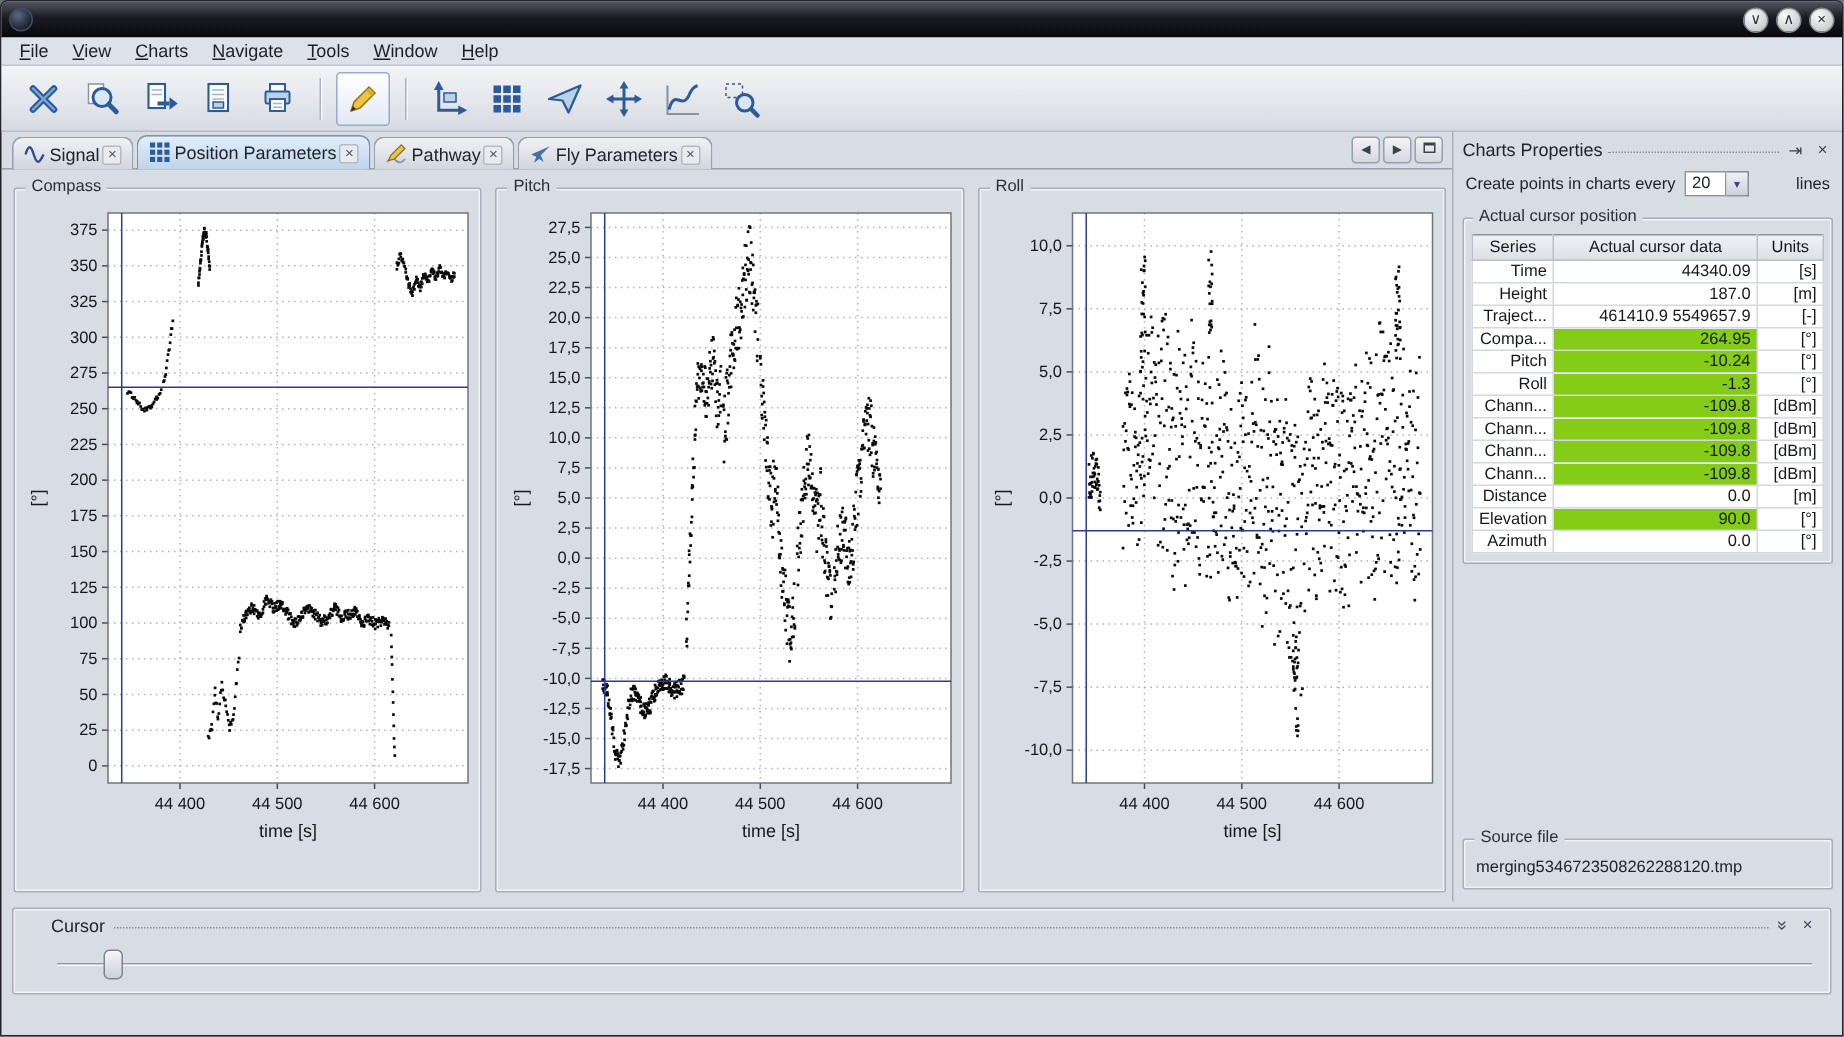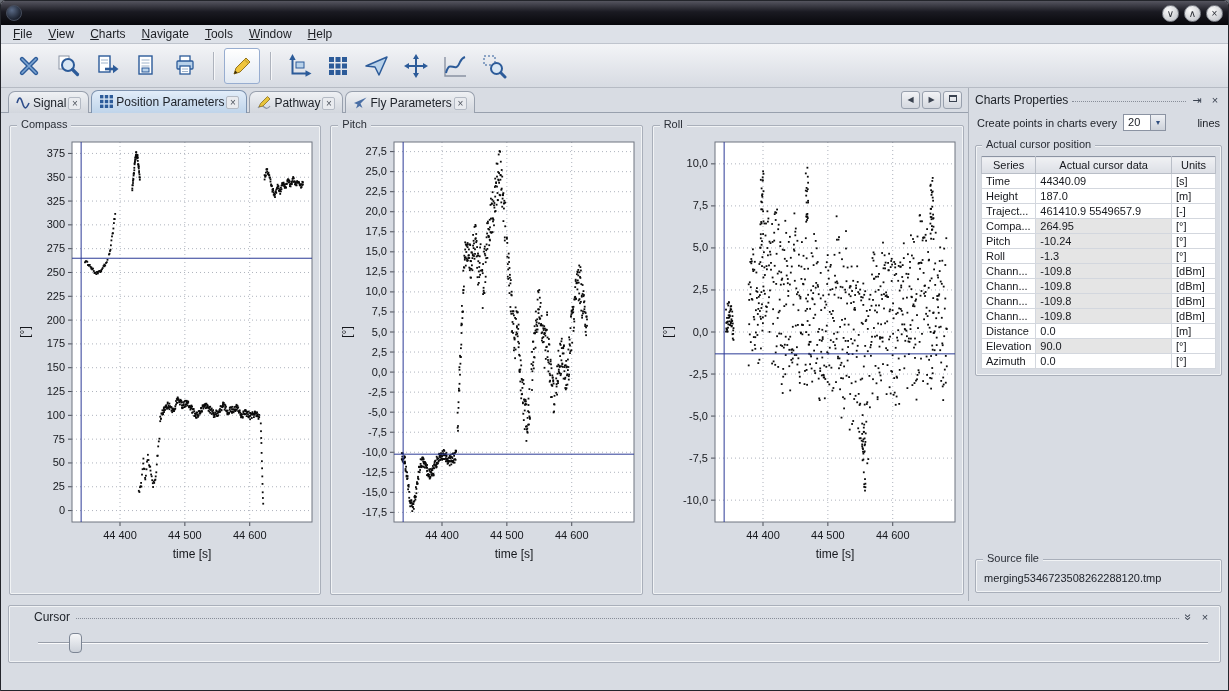--- a/index.html
+++ b/index.html
@@ -69,25 +69,25 @@
   .create-row .suffix { margin-left:auto; }
 
   .cursor-group { position:relative; border:1px solid #a9afba; border-radius:2px;
                   box-shadow:inset 0 0 0 1px rgba(255,255,255,.65); margin-top:8px; padding:10px 5px 6px 5px; }
   .cursor-group .group-title { left:6px; }
 
   table.props { border-collapse:collapse; width:100%; background:#fff; font-size:11px; color:#16181d;
                 border:1px solid #8b93a2; }
   table.props th { background:linear-gradient(#f0f1f4,#dcdfe5); border:1px solid #b9bec7; border-top:none;
                    font-weight:normal; padding:2px 3px; font-size:11px; }
-  table.props td { border:1px solid #d3d7de; padding:1px 4px; height:14px; white-space:nowrap; overflow:hidden; }
+  table.props td { border:1px solid #d3d7de; padding:1px 4px; height:14px; white-space:nowrap; overflow:hidden;text-align:right; }
   td.col-series { width:54px; }
   td.col-value  { width:136px; }
   td.col-units  { width:44px; }
-  td.hl { background:#e5e5e5; }
+  td.hl { background:#84cc16; }
 
   .right-spacer { flex:1; }
   .source-group { position:relative; border:1px solid #a9afba; border-radius:2px;
                   box-shadow:inset 0 0 0 1px rgba(255,255,255,.65); padding:12px 8px 8px 8px; margin-bottom:2px; }
   .source-file { font-size:11px; color:#20242b; }
 
   
   .cursor-panel { flex:0 0 58px; margin:4px 7px 27px 7px; border:1px solid #a9afba; border-radius:2px;
                   box-shadow:inset 0 0 0 1px rgba(255,255,255,.65); padding:3px 8px 4px 25px; }
   .cursor-hdr { display:flex; align-items:center; gap:6px; font-size:12px; color:#20242b; height:16px; }

